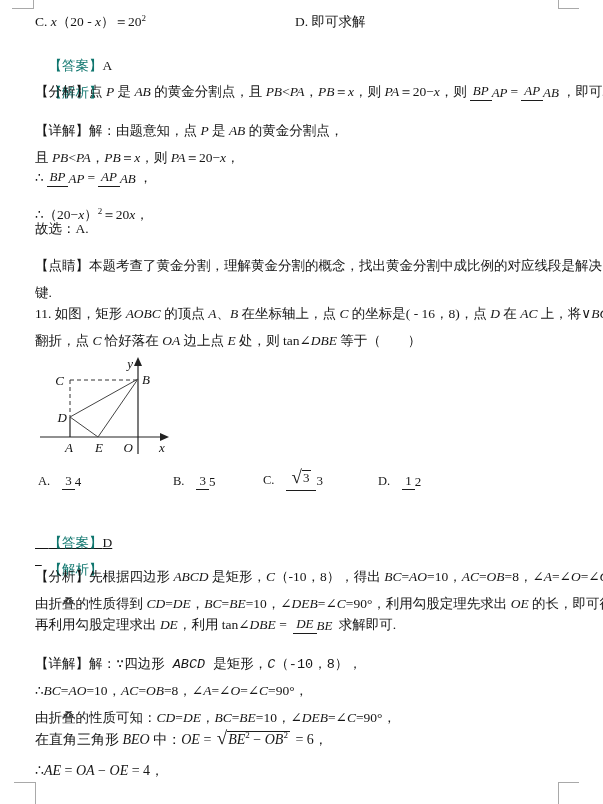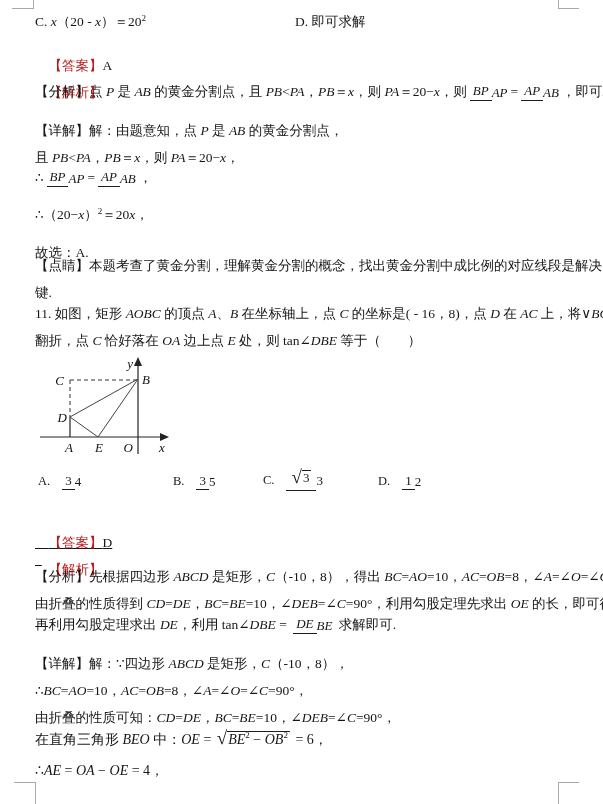--- a/index.html
+++ b/index.html
@@ -5,21 +5,21 @@
   html,body{margin:0;padding:0;background:#ffffff;}
   .page{
     position:relative;width:603px;height:804px;background:#fff;overflow:hidden;
     font-family:"Liberation Serif","DejaVu Serif","DejaVu Sans",serif;
     font-size:13.5px;color:#161616;
   }
   .line{position:absolute;left:35px;white-space:pre;}
   .line span{white-space:pre;}
   .it{font-style:italic;}
   .sp{font-size:9px;vertical-align:super;line-height:0;}
-  .blue{color:#b91c1c;}
+  .blue{color:#0f766e;}
   
   .frac{display:inline-flex;flex-direction:row;align-items:center;vertical-align:middle;
         line-height:1.15;margin:0 3px;text-align:center;font-size:13px;}
   .frac .fn{border-bottom:1px solid #1c1c1c;padding:0 3px 1px;}
   .frac .fd{padding-top:1px;}
   
   .sqrt{display:inline-flex;align-items:flex-start;vertical-align:middle;margin:0 2px;}
   .sqrt .rad{font-style:normal;font-size:19px;line-height:1;transform:translateY(-3px);}
   .sqrt .rdc{border-top:1px solid #1c1c1c;padding:0 2px 0 1px;}
   
@@ -53,21 +53,21 @@
     <span class="blue">【答案】</span><span>A</span>
   </div>
   <div class="line" style="top:68px;">
     <span class="blue">【解析】</span>
   </div>
   <div class="line" style="top:83px;"><span>【分析】点 </span><span class="it">P</span><span> 是 </span><span class="it">AB</span><span> 的黄金分割点，且 </span><span class="it">PB</span><span>&lt;</span><span class="it">PA</span><span>，</span><span class="it">PB</span><span>＝</span><span class="it">x</span><span>，则 </span><span class="it">PA</span><span>＝20−</span><span class="it">x</span><span>，则</span><span class="frac"><span class="fn"><span class="it">BP</span></span><span class="fd"><span class="it">AP</span></span></span><span>=</span><span class="frac"><span class="fn"><span class="it">AP</span></span><span class="fd"><span class="it">AB</span></span></span><span>，即可求解.</span></div>
   <div class="line" style="top:122px;"><span>【详解】解：由题意知，点 </span><span class="it">P</span><span> 是 </span><span class="it">AB</span><span> 的黄金分割点，</span></div>
   <div class="line" style="top:149px;"><span>且 </span><span class="it">PB</span><span>&lt;</span><span class="it">PA</span><span>，</span><span class="it">PB</span><span>＝</span><span class="it">x</span><span>，则 </span><span class="it">PA</span><span>＝20−</span><span class="it">x</span><span>，</span></div>
   <div class="line" style="top:169px;"><span>∴</span><span class="frac"><span class="fn"><span class="it">BP</span></span><span class="fd"><span class="it">AP</span></span></span><span>=</span><span class="frac"><span class="fn"><span class="it">AP</span></span><span class="fd"><span class="it">AB</span></span></span><span>，</span></div>
   <div class="line" style="top:206px;"><span>∴（20−</span><span class="it">x</span><span>）</span><span class="sp">2</span><span>＝20</span><span class="it">x</span><span>，</span></div>
-  <div class="line" style="top:244px;"><span>故选：A.</span></div>
+  <div class="line" style="top:220px;"><span>故选：A.</span></div>
   <div class="line" style="top:257px;"><span>【点睛】本题考查了黄金分割，理解黄金分割的概念，找出黄金分割中成比例的对应线段是解决问题的关</span></div>
   <div class="line" style="top:284px;"><span>键.</span></div>
 
   <div class="line" style="top:305px;"><span>11. 如图，矩形 </span><span class="it">AOBC</span><span> 的顶点 </span><span class="it">A</span><span>、</span><span class="it">B</span><span> 在坐标轴上，点 </span><span class="it">C</span><span> 的坐标是( - 16，8)，点 </span><span class="it">D</span><span> 在 </span><span class="it">AC</span><span> 上，将∨</span><span class="it">BCD</span></div>
   <div class="line" style="top:332px;"><span>翻折，点 </span><span class="it">C</span><span> 恰好落在 </span><span class="it">OA</span><span> 边上点 </span><span class="it">E</span><span> 处，则 tan∠</span><span class="it">DBE</span><span> 等于（　　）</span></div>
 
   <svg class="fig" width="140" height="102" viewBox="36 354 140 102">
 
     <line x1="40" y1="436" x2="162" y2="436" stroke="#222" stroke-width="1.2"></line>
     <polygon points="160,432 169,436 160,440" fill="#222"></polygon>
@@ -126,19 +126,19 @@
 
   <div class="line" style="top:518px;text-decoration:underline;">
     <span class="blue">【答案】</span><span>D</span>
   </div>
   <div class="line" style="top:545px;">
     <span class="blue">【解析】</span>
   </div>
   <div class="line" style="top:568px;"><span>【分析】先根据四边形 </span><span class="it">ABCD</span><span> 是矩形，</span><span class="it">C</span><span>（-10，8），得出 </span><span class="it">BC</span><span>=</span><span class="it">AO</span><span>=10，</span><span class="it">AC</span><span>=</span><span class="it">OB</span><span>=8，∠</span><span class="it">A</span><span>=∠</span><span class="it">O</span><span>=∠</span><span class="it">C</span></div>
   <div class="line" style="top:595px;"><span>由折叠的性质得到 </span><span class="it">CD</span><span>=</span><span class="it">DE</span><span>，</span><span class="it">BC</span><span>=</span><span class="it">BE</span><span>=10，∠</span><span class="it">DEB</span><span>=∠</span><span class="it">C</span><span>=90°，利用勾股定理先求出 </span><span class="it">OE</span><span> 的长，即可得到 </span></div>
   <div class="line" style="top:616px;"><span>再利用勾股定理求出 </span><span class="it">DE</span><span>，利用 tan∠</span><span class="it">DBE</span><span> = </span><span class="frac"><span class="fn"><span class="it">DE</span></span><span class="fd"><span class="it">BE</span></span></span><span> 求解即可.</span></div>
-  <div class="line" style="top:655px;"><span>【详解】解：∵四边形 </span><span class="it">ABCD</span><span> 是矩形，</span><span class="it">C</span><span>（-10，8），</span></div>
+  <div class="line" style="top:655px;font-family:Liberation Mono, monospace;"><span>【详解】解：∵四边形 </span><span class="it">ABCD</span><span> 是矩形，</span><span class="it">C</span><span>（-10，8），</span></div>
   <div class="line" style="top:682px;"><span>∴</span><span class="it">BC</span><span>=</span><span class="it">AO</span><span>=10，</span><span class="it">AC</span><span>=</span><span class="it">OB</span><span>=8，∠</span><span class="it">A</span><span>=∠</span><span class="it">O</span><span>=∠</span><span class="it">C</span><span>=90°，</span></div>
   <div class="line" style="top:709px;"><span>由折叠的性质可知：</span><span class="it">CD</span><span>=</span><span class="it">DE</span><span>，</span><span class="it">BC</span><span>=</span><span class="it">BE</span><span>=10，∠</span><span class="it">DEB</span><span>=∠</span><span class="it">C</span><span>=90°，</span></div>
   <div class="line eqline" style="top:731px;"><span>在直角三角形 </span><span class="it">BEO</span><span> 中：</span><span class="it">OE</span><span> = </span><span class="sqrt"><span class="rad">√</span><span class="rdc"><span class="it">BE</span><span class="sp">2</span><span> − </span><span class="it">OB</span><span class="sp">2</span></span></span><span> = 6，</span></div>
   <div class="line eqline" style="top:762px;"><span>∴</span><span class="it">AE</span><span> = </span><span class="it">OA</span><span> − </span><span class="it">OE</span><span> = 4，</span></div>
 
 </div>
 
 </body></html>

